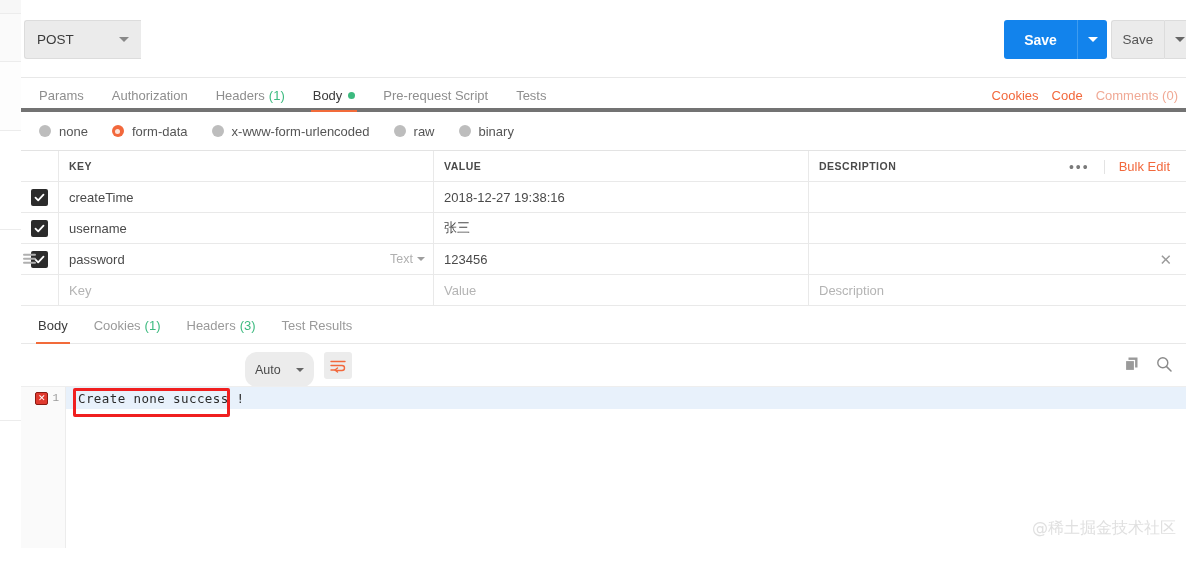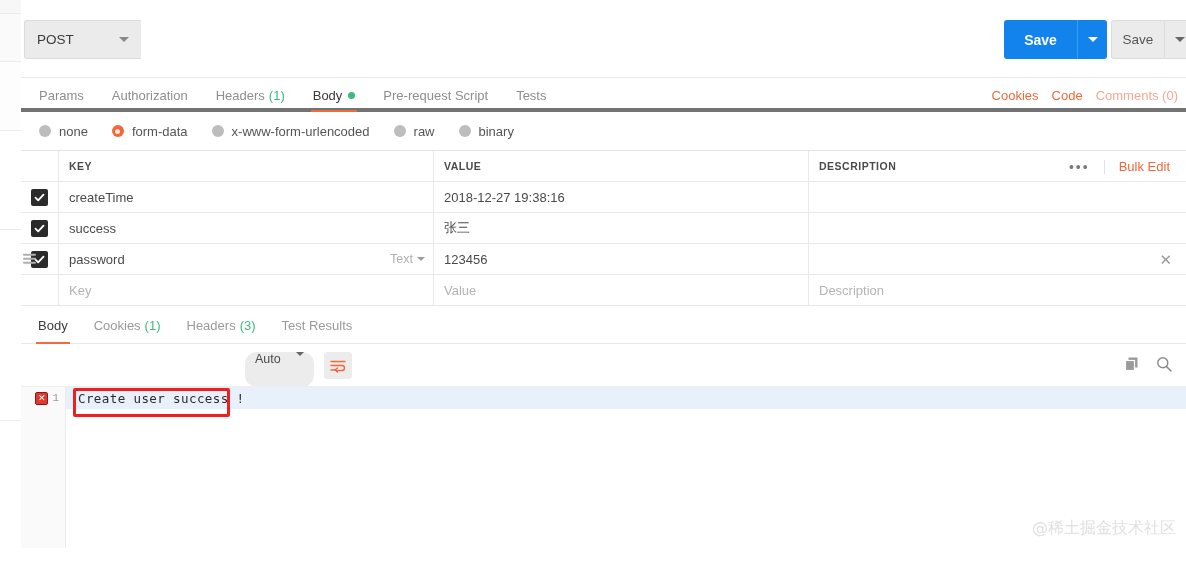--- a/index.html
+++ b/index.html
@@ -143,21 +143,21 @@
     display:flex; align-items:center; font-size:13px; color:#5a5a5a; cursor:pointer;
   }
 
   
   .resp-tools { position:relative; height:42px; background:#fff; }
   .seg-group { position:absolute; left:14px; top:8px; height:27px; background:#ececec; border-radius:3px; display:flex; }
   .seg-item { padding:0 14px; height:27px; display:flex; align-items:center; font-size:12.5px; color:#9a9a9a; cursor:pointer; }
   .seg-item.active { color:#3f3f3f; }
   .auto-box {
     position:absolute; left:224px; top:8px; height:35px; width:69px; background:#ececec; border-radius:12px;
-    display:flex; padding:0 10px; cursor:pointer; font-size:12.5px; color:#4a4a4a;
+    display:flex; align-items:center; padding:0 10px; cursor:pointer; font-size:12.5px; color:#4a4a4a;
   }
   .auto-box i { margin-left:auto; width:0;height:0;border-left:4.5px solid transparent;border-right:4.5px solid transparent;border-top:4.5px solid #666; }
   .wrap-box {
     position:absolute; left:303px; top:8px; width:28px; height:27px; background:#ececec; border-radius:3px;
     display:flex; align-items:center; justify-content:center; cursor:pointer;
   }
   .resp-icons { position:absolute; right:14px; top:8px; height:27px; display:flex; align-items:center; gap:16px; }
 
   
   .codearea { position:relative; height:161px; background:#fff; border-top:1px solid #eee; }
@@ -310,21 +310,21 @@
 
       <div class="kvrow">
         <div class="c-chk">
           <span class="chk">
             <svg width="11" height="11" viewBox="0 0 11 11">
                 <path d="M1.5 5.6 L4.2 8.3 L9.5 2.6" stroke="#fff" stroke-width="1.8" fill="none" stroke-linecap="round" stroke-linejoin="round"></path>
               </svg>
           </span>
         </div>
         <div class="c-key">
-          <span class="cell-txt">success</span>
+          <span class="cell-txt">username</span>
         </div>
         <div class="c-val">
           <span class="cell-txt">张三</span>
         </div>
         <div class="c-desc">
           <span class="cell-txt"></span>
         </div>
       </div>
 
       <div class="kvrow">
@@ -419,20 +419,20 @@
     <div class="codearea">
       <div class="gutter">
         <div class="gutter-inner">
           <div class="gline">
             <span class="errmark">✕</span>
             <span class="gnum">1</span>
           </div>
         </div>
       </div>
       <div class="code-line">
-        <span class="code-txt">Create user success !</span>
+        <span class="code-txt">Create none success !</span>
       </div>
       <div class="redbox"></div>
       <div class="watermark">@稀土掘金技术社区</div>
     </div>
 
   </div>
 </div>
 
 </body></html>

